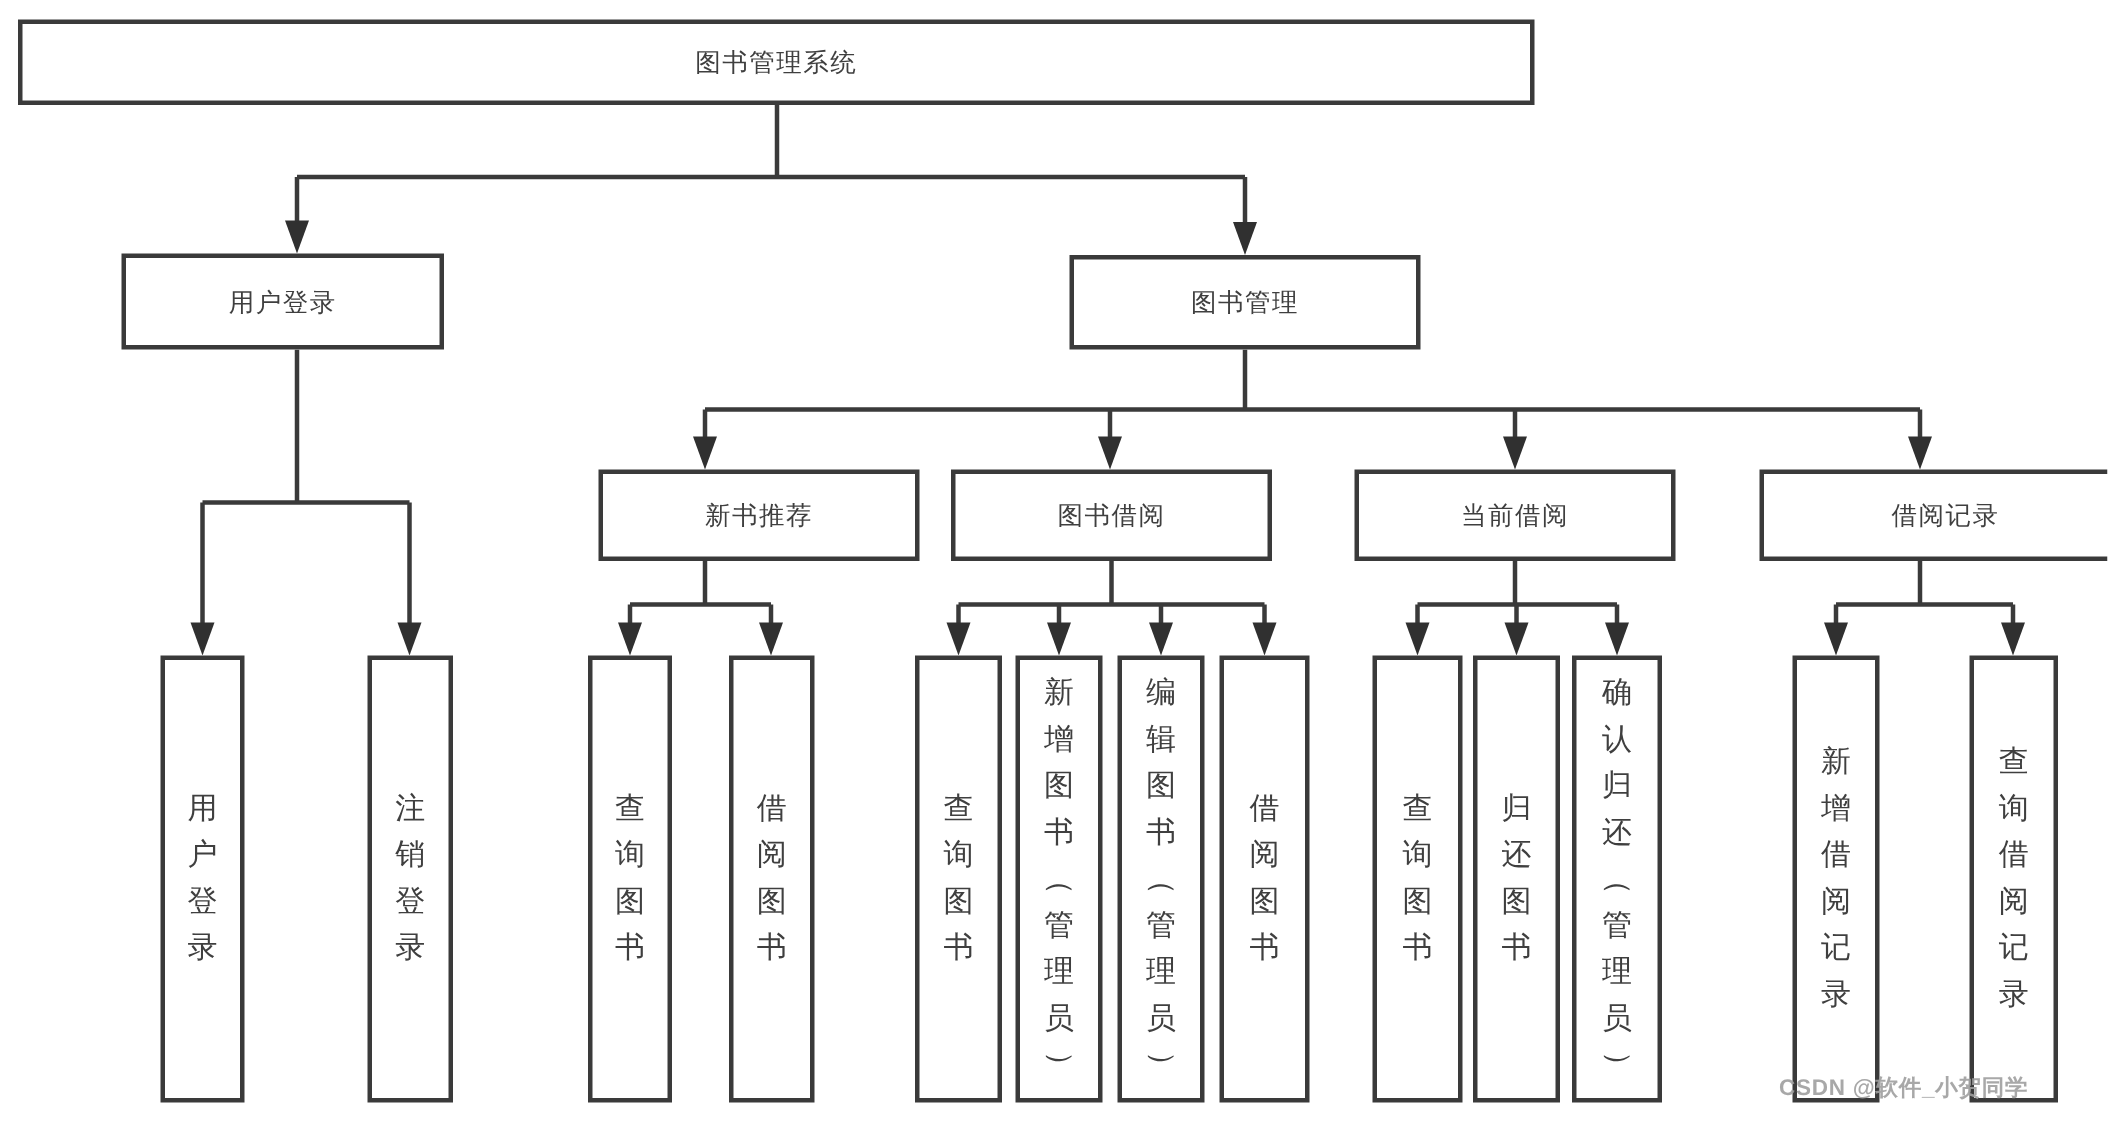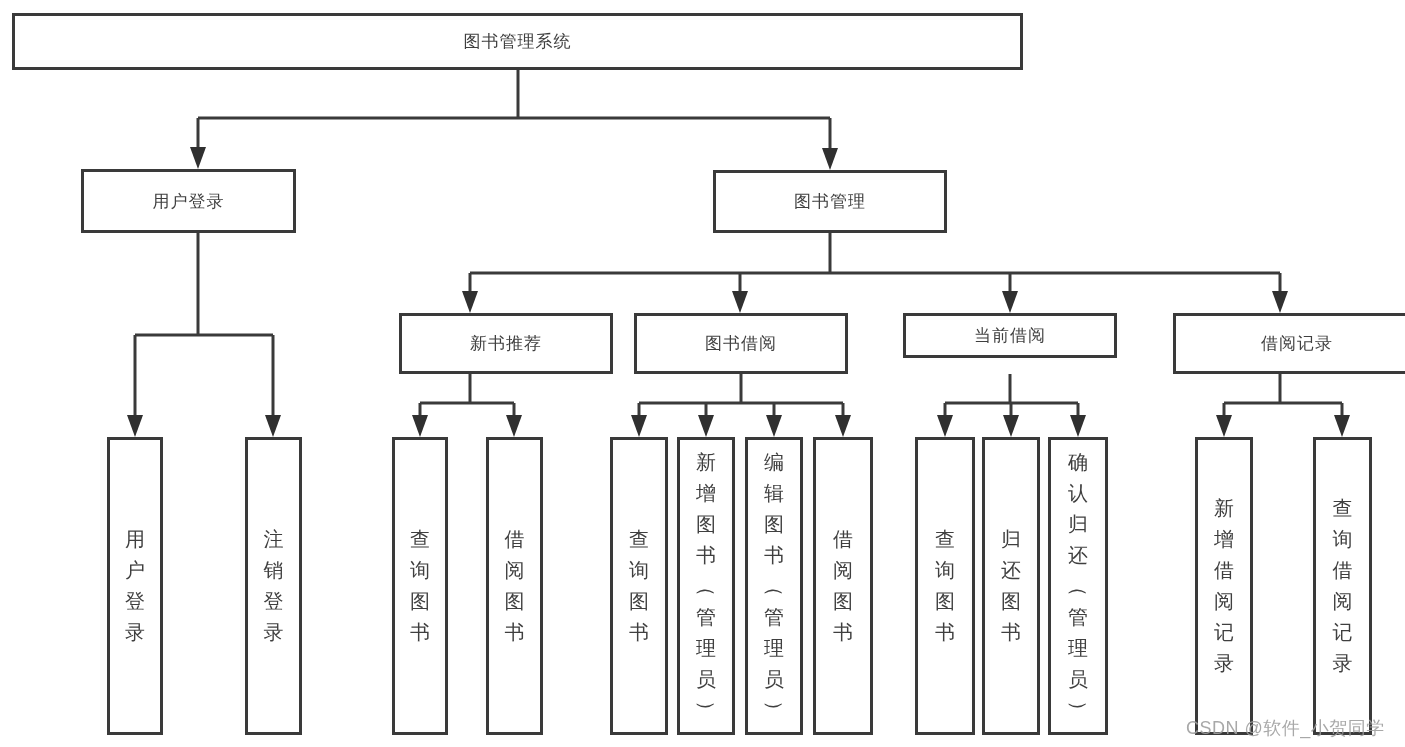--- a/index.html
+++ b/index.html
@@ -35,25 +35,26 @@
     color:#3f3f3f;
   }
   .vch{
     font-size:20px;line-height:31px;height:31px;width:22px;
     text-align:center;display:block;
   }
   .vch.rot{transform:rotate(90deg);}
   #watermark{
     position:absolute;
     left:1186px;top:716px;
-    font-size:18px;
+    font-size:15px;
     color:rgba(158,158,158,0.9);
     white-space:nowrap;
     z-index:3;
     letter-spacing:0.5px;
+    font-weight:bold;
   }
 </style>
 </head>
 <body>
 
 <div id="stage">
 
   <svg id="wires" viewBox="0 0 1405 747" xmlns="http://www.w3.org/2000/svg">
       <line x1="518" y1="70" x2="518" y2="118" stroke="#3a3a3a" stroke-width="3"></line>
       <line x1="198" y1="233" x2="198" y2="335" stroke="#3a3a3a" stroke-width="3"></line>
@@ -119,21 +120,21 @@
   <div class="hbox" style="left:713px;top:170px;width:234px;height:63px;font-family:Liberation Serif, serif;">
     <span>图书管理</span>
   </div>
 
   <div class="hbox" style="left:363px;top:313px;width:214px;height:61px;margin-left:36px;">
     <span>新书推荐</span>
   </div>
   <div class="hbox" style="left:634px;top:313px;width:214px;height:61px;">
     <span>图书借阅</span>
   </div>
-  <div class="hbox" style="left:903px;top:313px;width:214px;height:45px;">
+  <div class="hbox" style="left:903px;top:313px;width:214px;height:61px;">
     <span>当前借阅</span>
   </div>
   <div class="hbox" style="left:1173px;top:313px;width:248px;height:61px;">
     <span>借阅记录</span>
   </div>
 
   <div class="vbox" style="left:107px;top:437px;width:56px;height:298px;">
     <div class="vtext">
         <span class="vch">用</span>
         <span class="vch">户</span>

